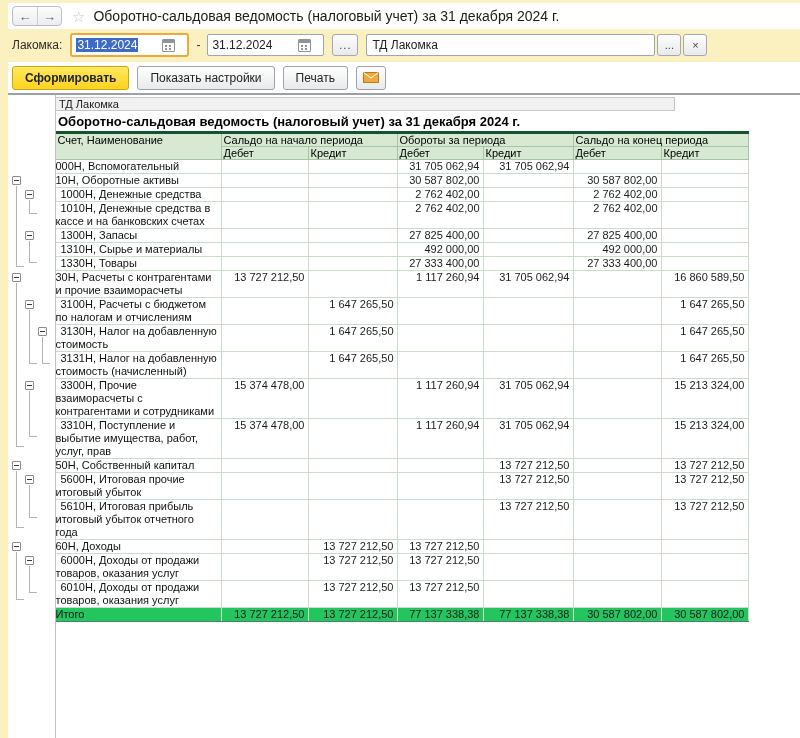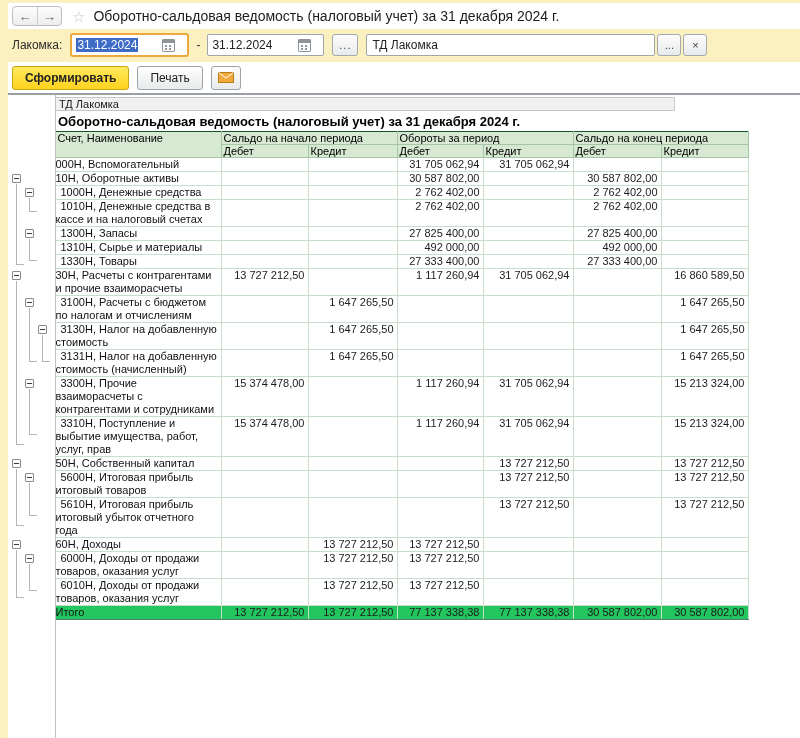--- a/index.html
+++ b/index.html
@@ -82,21 +82,21 @@
   }
   .rtitle{font-size:13px;font-weight:bold;color:#000;padding:3px 0 2px 3px;}
   .rsub{font-size:10px;color:#1a1a1a;padding:2px 0 6px 3px;}
   .rsub .rsub-val{margin-left:7px;}
   table.osv{border-collapse:collapse;table-layout:fixed;margin-top:0;}
   table.osv td,table.osv th{box-sizing:border-box;}
   th.hc{
     background:#d8e9d3;border:1px solid #a6c4a6;font-weight:normal;text-align:left;
     font-size:11px;padding:0 2px;height:13px;vertical-align:top;line-height:12px;color:#000;
   }
-  thead tr:first-child th{border-top:1px solid #14532d;margin-top:40px;}
+  thead tr:first-child th{border-top:3px solid #14532d;margin-top:40px;}
   td.gutter{border:none;position:relative;padding:0;}
   td.namec{
     border:1px solid #cadcca;vertical-align:top;padding:0 2px 0 0;line-height:13px;color:#111;
   }
   td.numc{
     border:1px solid #cadcca;vertical-align:top;text-align:right;padding:0 3px 0 0;
     line-height:13px;white-space:nowrap;color:#1c1c1c;
   }
   tr.total td.namec,tr.total td.numc{
     background:#22c55e;border-top:1px solid #4d7f6a;border-bottom:1px solid #4d7f6a;
@@ -143,20 +143,21 @@
   <button class="dotsbtn">...</button>
   <div class="orgfield">
     <span>ТД Лакомка</span>
   </div>
   <button class="sqbtn">...</button>
   <button class="sqbtn">×</button>
 </div>
 
 <div class="actions-row">
   <button class="btn primary">Сформировать</button>
+  <button class="btn">Показать настройки</button>
   <button class="btn">Печать</button>
   <button class="btn iconbtn">
     <svg class="envelope" viewBox="0 0 16 11">
       <rect x="0.5" y="0.5" width="15" height="10" fill="#f0a93c" stroke="#b97d18"></rect>
       <path d="M0.5 0.5 L8 6 L15.5 0.5" fill="none" stroke="#ffffff" stroke-width="1"></path>
     </svg>
   </button>
 </div>
 
 <div class="report">
@@ -174,21 +175,21 @@
       <col style="width:86px">
         <col style="width:90px">
         <col style="width:88px">
         <col style="width:87px">
     </colgroup>
     <thead>
       <tr>
         <td class="gutter" rowspan="2"></td>
         <th class="hc" rowspan="2">Счет, Наименование</th>
         <th class="hc" colspan="2">Сальдо на начало периода</th>
-        <th class="hc" colspan="2">Обороты за период</th>
+        <th class="hc" colspan="2">Обороты за периода</th>
         <th class="hc" colspan="2">Сальдо на конец периода</th>
       </tr>
       <tr>
         <th class="hc">Дебет</th>
         <th class="hc">Кредит</th>
         <th class="hc">Дебет</th>
         <th class="hc">Кредит</th>
         <th class="hc">Дебет</th>
         <th class="hc">Кредит</th>
       </tr>
@@ -230,21 +231,21 @@
           <td class="numc"></td>
           <td class="numc">2 762 402,00</td>
           <td class="numc"></td>
         </tr>
         <tr>
           <td class="gutter">
             <div class="vln" style="left: 8px; top: 0px; bottom: 0px;"></div>
             <div class="vln" style="left: 21px; top: 0px; height: 46%;"></div>
             <div class="hln" style="left: 21px; top: calc(46% - 1px); width: 8px;"></div>
           </td>
-          <td class="namec lv2">1010Н, Денежные средства в кассе и на налоговый счетах</td>
+          <td class="namec lv2">1010Н, Денежные средства в кассе и на банковских счетах</td>
           <td class="numc"></td>
           <td class="numc"></td>
           <td class="numc">2 762 402,00</td>
           <td class="numc"></td>
           <td class="numc">2 762 402,00</td>
           <td class="numc"></td>
         </tr>
         <tr>
           <td class="gutter">
             <div class="vln" style="left: 8px; top: 0px; bottom: 0px;"></div>
@@ -386,21 +387,21 @@
           <td class="numc">13 727 212,50</td>
           <td class="numc"></td>
           <td class="numc">13 727 212,50</td>
         </tr>
         <tr>
           <td class="gutter">
             <div class="vln" style="left: 8px; top: 0px; bottom: 0px;"></div>
             <div class="vln" style="left: 21px; top: 12px; bottom: 0px;"></div>
             <div class="tree-btn" style="left: 17px;"></div>
           </td>
-          <td class="namec lv1">5600Н, Итоговая прибыль итоговый товаров</td>
+          <td class="namec lv1">5600Н, Итоговая прочие итоговый убыток</td>
           <td class="numc"></td>
           <td class="numc"></td>
           <td class="numc"></td>
           <td class="numc">13 727 212,50</td>
           <td class="numc"></td>
           <td class="numc">13 727 212,50</td>
         </tr>
         <tr>
           <td class="gutter">
             <div class="vln" style="left: 8px; top: 0px; height: 72%;"></div>

